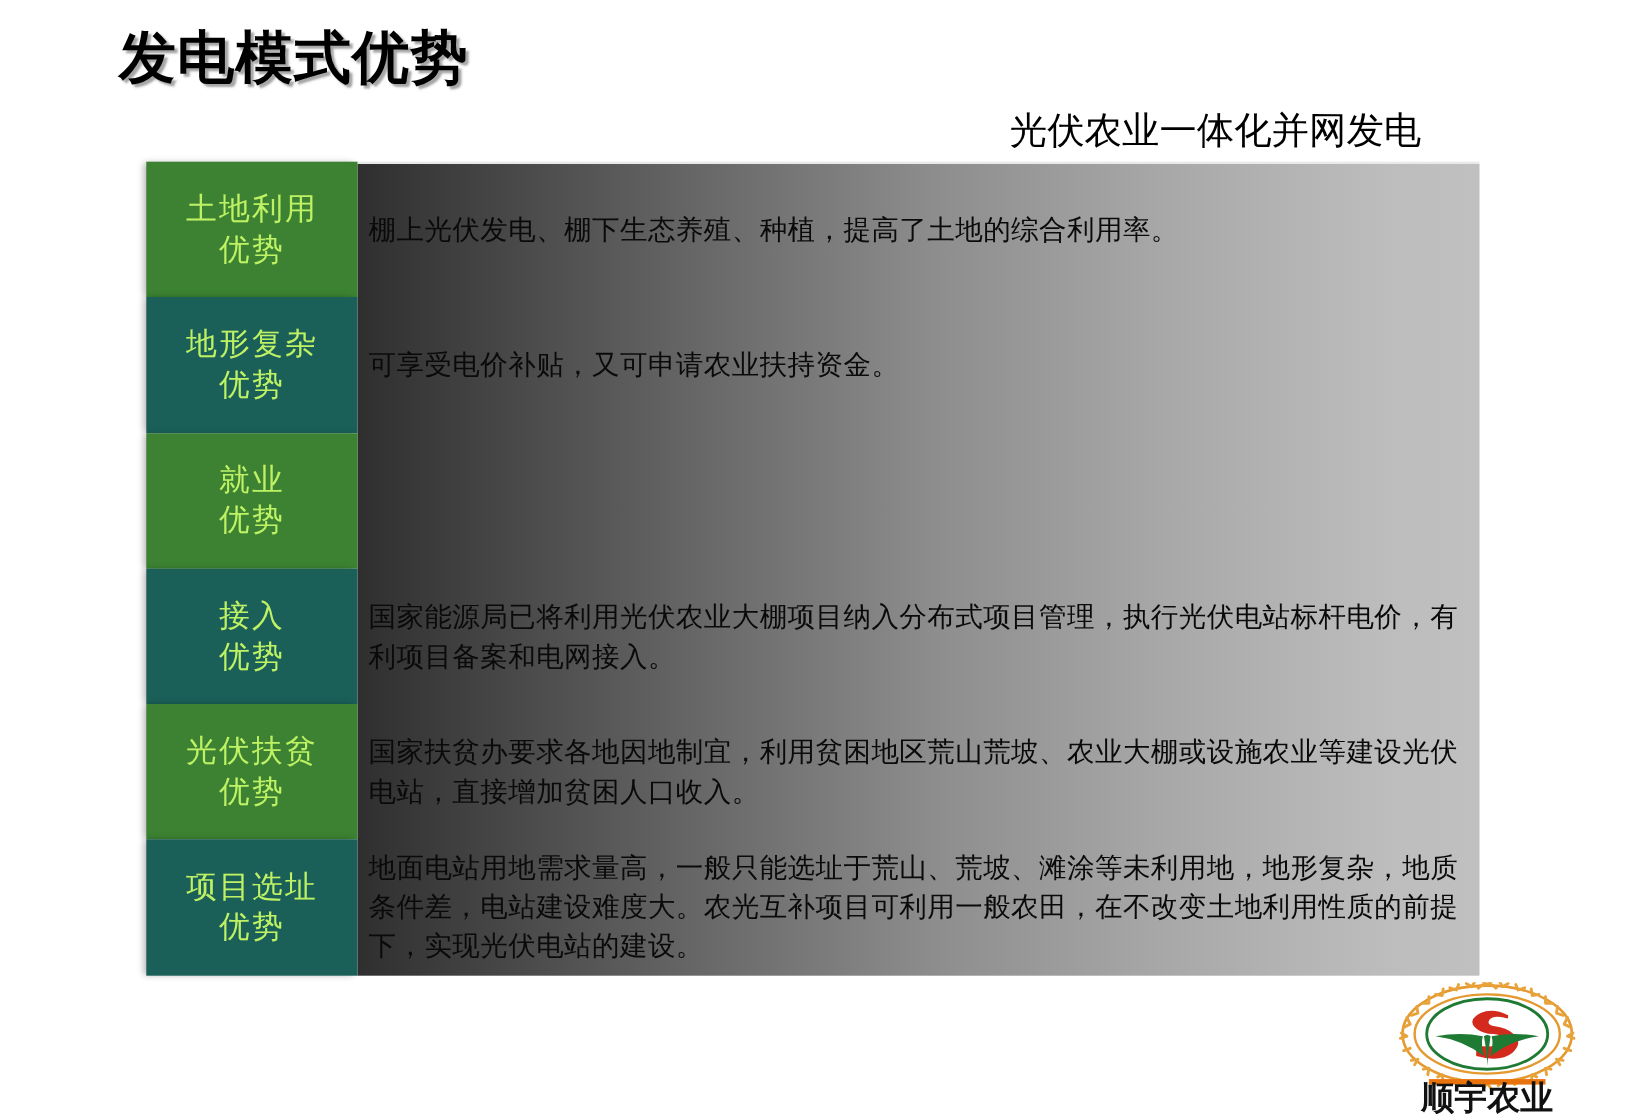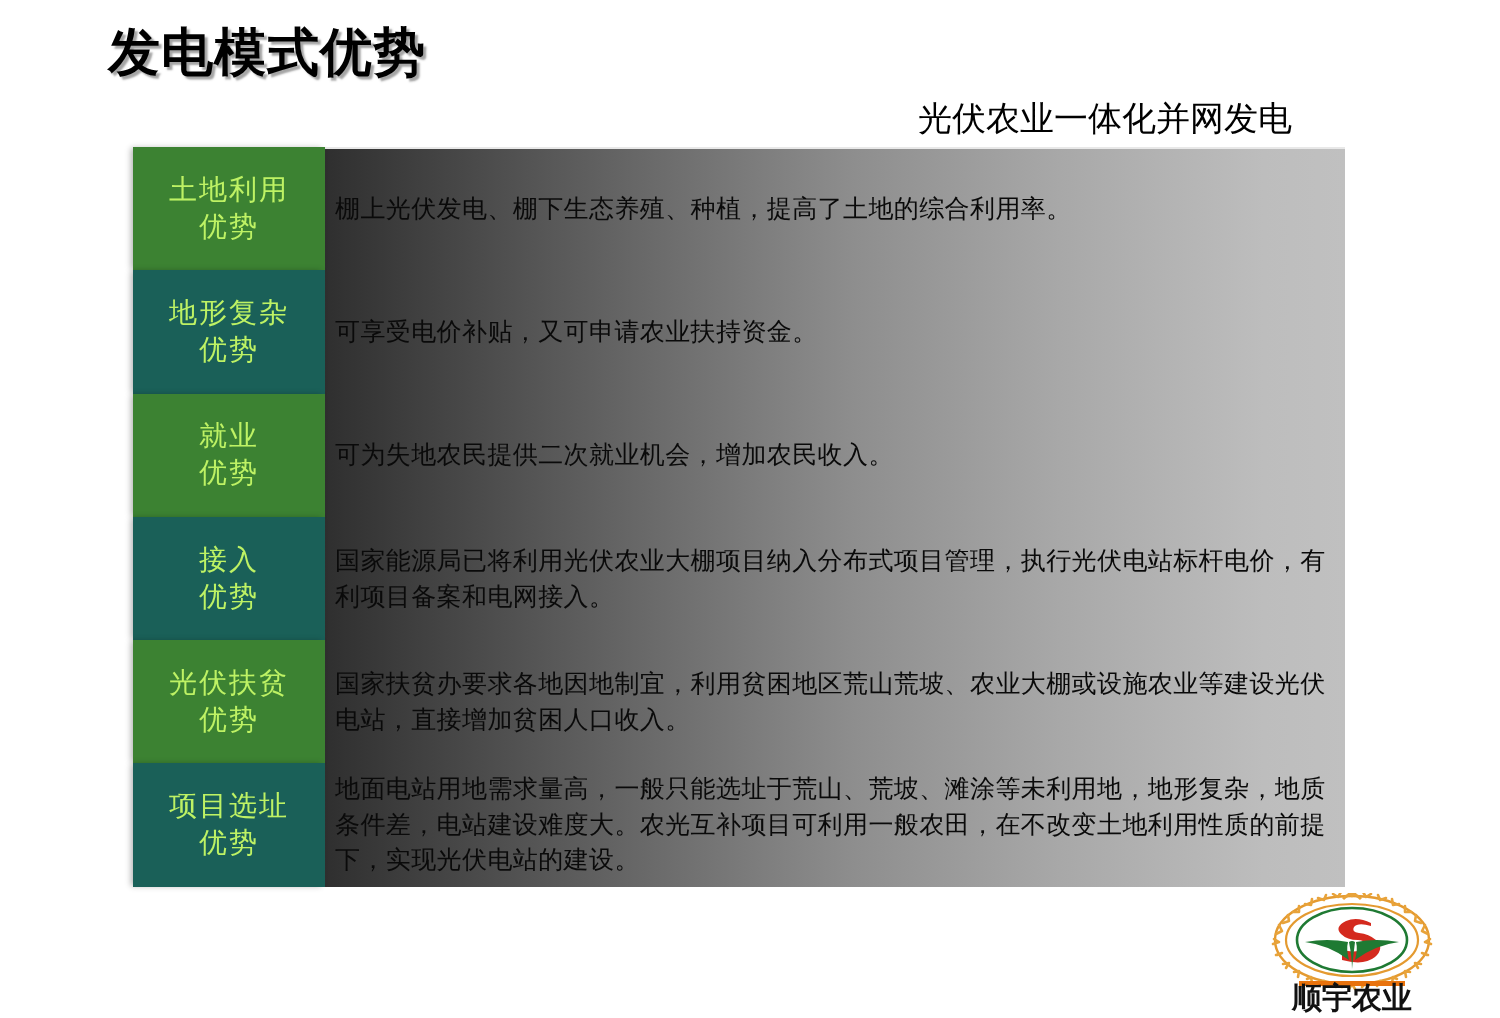--- a/index.html
+++ b/index.html
@@ -150,23 +150,20 @@
           <span class="ln">优势</span>
         </div>
         <div class="adv-body">
           <div class="body-text">可享受电价补贴，又可申请农业扶持资金。</div>
         </div>
       </div>
       <div class="adv-row">
         <div class="adv-label" style="background: rgb(60, 130, 50);">
           <span class="ln">就业</span>
           <span class="ln">优势</span>
-        </div>
-        <div class="adv-body">
-          <div class="body-text">可为失地农民提供二次就业机会，增加农民收入。</div>
         </div>
       </div>
       <div class="adv-row">
         <div class="adv-label" style="background: rgb(26, 96, 88);">
           <span class="ln">接入</span>
           <span class="ln">优势</span>
         </div>
         <div class="adv-body">
           <div class="body-text">国家能源局已将利用光伏农业大棚项目纳入分布式项目管理，执行光伏电站标杆电价，有利项目备案和电网接入。</div>
         </div>

